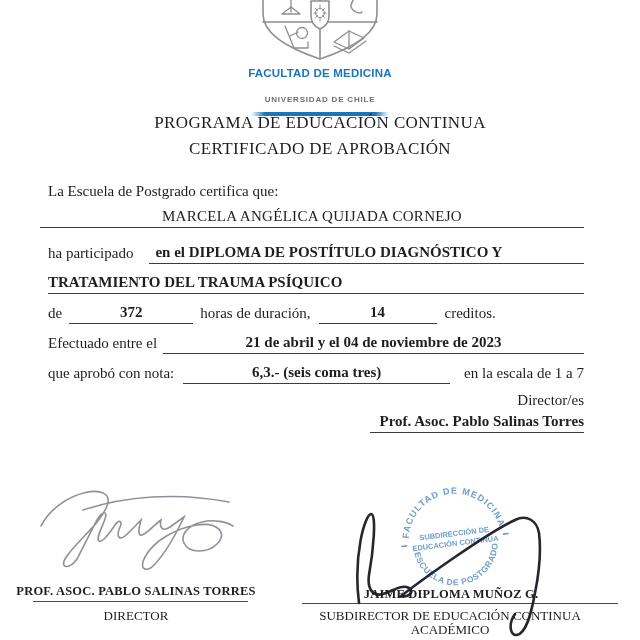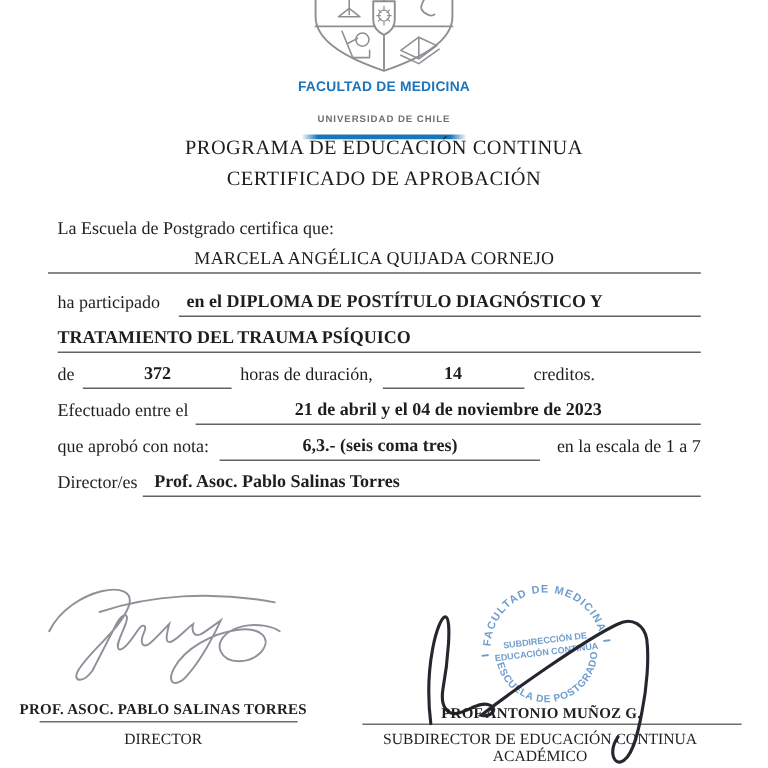--- a/index.html
+++ b/index.html
@@ -40,21 +40,21 @@
   .b { font-weight:bold; }
   .ctr { text-align:center; }
 
   .l-cert   { top:178px; }
   .l-name   { top:204px; left:-8px; }
   .l-prog1  { top:240px;gap:16px; }
   .l-prog2  { top:270px;align-items:flex-end; }
   .l-hours  { top:300px; }
   .l-dates  { top:330px; }
   .l-grade  { top:360px; }
-  .l-dir    { top:390px; }
+  .l-dir    { top:390px;flex-direction:column; }
 
   .name-fill { width:100%; font-weight:normal; text-align:center; letter-spacing:.3px; }
   .w-hours { width:124px; margin:0 7px; }
   .w-cred  { width:118px; margin:0 8px; }
   .w-grade { width:278px; margin:0 14px 0 9px; }
   .pad-l   { padding-left:10px; }
   .pad-l2  { padding-left:6px; }
 
   
   .sig-left-svg  { position:absolute; left:25px;  top:480px; }
@@ -207,18 +207,18 @@
 <svg class="sig-right-svg" width="200" height="157" viewBox="0 0 200 157">
   <g fill="none" stroke="#26262e" stroke-width="2.6" stroke-linecap="round">
     <path d="M14,120 C8,72 20,32 26,31 C32,31 28,70 24,92 C22,106 28,114 38,111 C48,108 56,101 64,105 C70,108 64,115 56,113 C78,96 142,50 170,37 C182,31 192,38 194,50 C196,66 194,90 190,110 C186,132 181,150 172,152 C165,153 163,141 170,131"></path>
   </g>
 </svg>
 
 <div class="sig-name sig-name-left">PROF. ASOC. PABLO SALINAS TORRES</div>
 <div class="sig-line sig-line-left"></div>
 <div class="sig-role sig-role-left">DIRECTOR</div>
 
-<div class="sig-name sig-name-right">PROF ANTONIO MUÑOZ G.</div>
+<div class="sig-name sig-name-right">JAIME DIPLOMA MUÑOZ G.</div>
 <div class="sig-line sig-line-right"></div>
 <div class="sig-role sig-role-right">
   <div>SUBDIRECTOR DE EDUCACIÓN CONTINUA</div>
   <div>ACADÉMICO</div>
 </div>
 
 </body></html>

